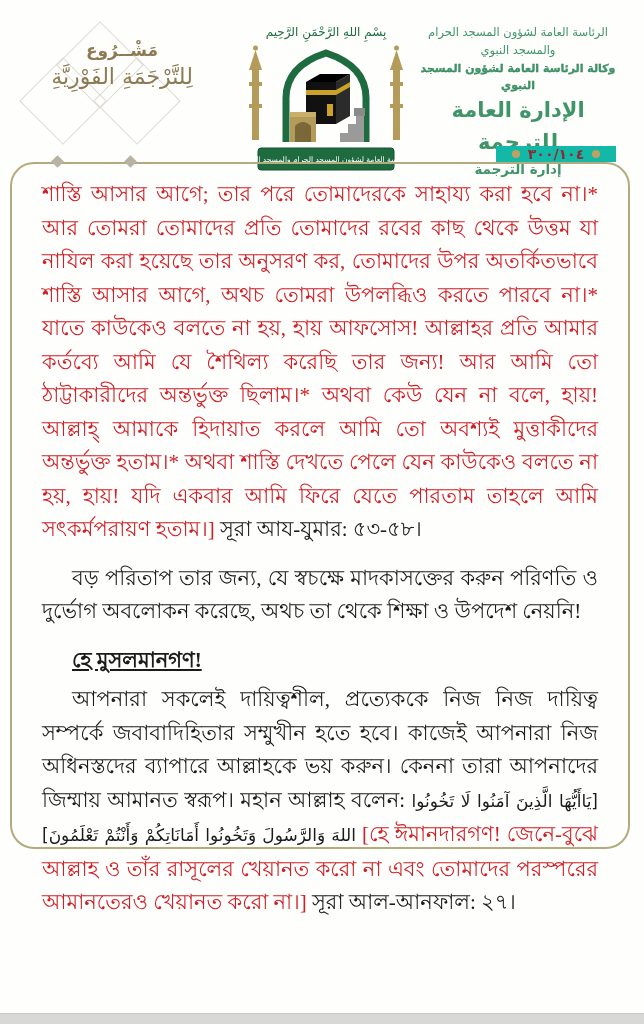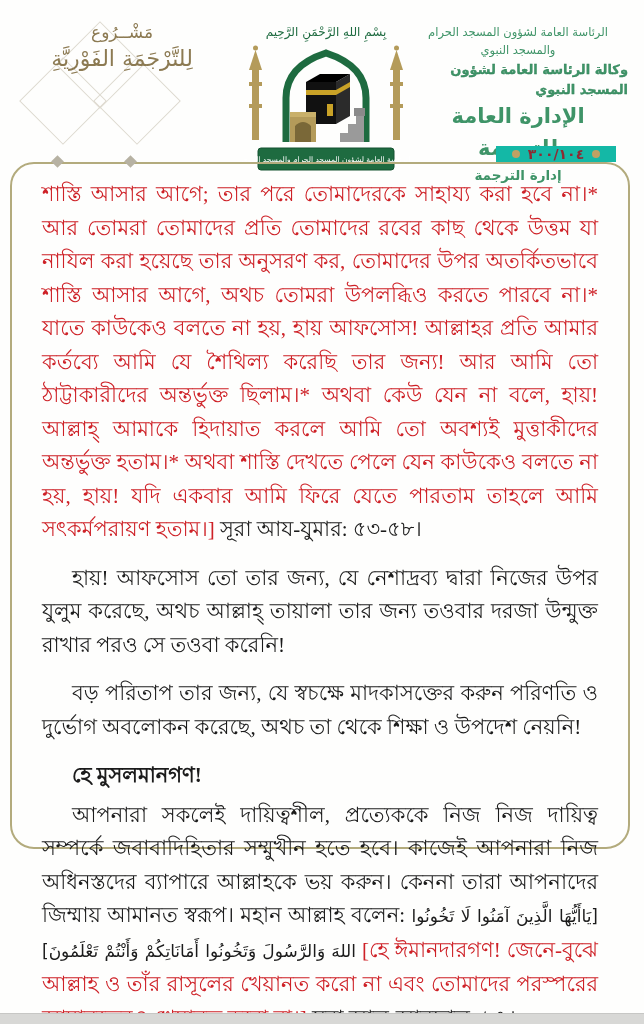--- a/index.html
+++ b/index.html
@@ -19,37 +19,37 @@
     direction:rtl;
   }
   .left-emblem .orn{
     position:absolute;border:1px solid #ddd9cf;width:60px;height:60px;
     transform:rotate(45deg);z-index:0;
   }
   .orn.o1{left:18px;top:48px;}
   .orn.o2{left:92px;top:48px;}
   .orn.o3{left:55px;top:12px;}
   .left-emblem .cal{position:relative;z-index:1;}
-  .cal-l1{font-size:17px;font-weight:normal;letter-spacing:1px;}
+  .cal-l1{font-size:17px;font-weight:bold;letter-spacing:1px;margin-top:18px;}
   .cal-l2{font-size:24px;font-weight:bold;margin-top:2px;}
   .cal-l3{font-size:22px;font-weight:normal;margin-top:4px;}
   .node-diamond{
     position:absolute;width:9px;height:9px;background:#b7b2a3;
     transform:rotate(45deg);z-index:3;
   }
 
   
   .org-block{
     position:absolute;right:16px;top:24px;width:220px;text-align:center;
     color:#3f9468;font-family:"DejaVu Sans","Liberation Sans",sans-serif;
     direction:rtl;line-height:1.55;
   }
   .org-l1{font-size:13px;}
   .org-l2{font-size:11.5px;}
-  .org-l3{font-size:13px;font-weight:bold;text-align:right;-webkit-text-stroke:0.3px #2d7f55;}
+  .org-l3{font-size:11px;font-weight:bold;-webkit-text-stroke:0.3px #2d7f55;}
   .org-l4{font-size:21px;font-weight:bold;}
   .org-l5{font-size:13.5px;font-weight:bold;}
 
   .doc-number{
     position:absolute;right:28px;top:146px;width:120px;height:16px;
     display:flex;align-items:center;justify-content:center;gap:8px;z-index:4;
     background:#14b8a6;
   }
   .doc-number .num{
     color:#8e2a33;font-weight:bold;font-size:14px;
@@ -63,21 +63,21 @@
     border:2px solid #b3ab7d;border-radius:24px;box-sizing:border-box;
     padding:14px 30px 0 30px;
   }
   .frame p{
     margin:0 0 15px 0;font-size:21px;line-height:33.5px;text-align:justify;
     color:#1b1b1b;
   }
   .red{color:#ce2127;}
   .black{color:#1b1b1b;}
   .indent{text-indent:30px;}
-  .heading{font-weight:bold;margin-bottom:6px !important;text-indent:30px;}
+  .heading{font-weight:bold;margin-bottom:6px !important;text-indent:30px;text-decoration:underline;}
   .arabic-inline{
     font-family:"DejaVu Sans",sans-serif;font-size:17px;direction:rtl;
     unicode-bidi:isolate;color:#1b1b1b;
   }
 
   
   .bottom-strip{
     position:absolute;left:0;bottom:0;width:644px;height:10px;
     background:#d8d8d6;border-top:1px solid #c7c7c5;
   }
@@ -165,23 +165,20 @@
     <span class="gold-dot"></span>
   </div>
 </div>
 
 <div class="frame">
 
   <p>
     <span class="red">শাস্তি আসার আগে; তার পরে তোমাদেরকে সাহায্য করা হবে না।* আর তোমরা তোমাদের প্রতি তোমাদের রবের কাছ থেকে উত্তম যা নাযিল করা হয়েছে তার অনুসরণ কর, তোমাদের উপর অতর্কিতভাবে শাস্তি আসার আগে, অথচ তোমরা উপলব্ধিও করতে পারবে না।* যাতে কাউকেও বলতে না হয়, হায় আফসোস! আল্লাহর প্রতি আমার কর্তব্যে আমি যে শৈথিল্য করেছি তার জন্য! আর আমি তো ঠাট্টাকারীদের অন্তর্ভুক্ত ছিলাম।* অথবা কেউ যেন না বলে, হায়! আল্লাহ্ আমাকে হিদায়াত করলে আমি তো অবশ্যই মুত্তাকীদের অন্তর্ভুক্ত হতাম।* অথবা শাস্তি দেখতে পেলে যেন কাউকেও বলতে না হয়, হায়! যদি একবার আমি ফিরে যেতে পারতাম তাহলে আমি সৎকর্মপরায়ণ হতাম।]</span><span class="black"> সূরা আয-যুমার: ৫৩-৫৮।</span>
   </p>
 
-  <p class="indent">
-    <span>হায়! আফসোস তো তার জন্য, যে নেশাদ্রব্য দ্বারা নিজের উপর যুলুম করেছে, অথচ আল্লাহ্ তায়ালা তার জন্য তওবার দরজা উন্মুক্ত রাখার পরও সে তওবা করেনি!</span>
-  </p>
 
   <p class="indent">
     <span>বড় পরিতাপ তার জন্য, যে স্বচক্ষে মাদকাসক্তের করুন পরিণতি ও দুর্ভোগ অবলোকন করেছে, অথচ তা থেকে শিক্ষা ও উপদেশ নেয়নি!</span>
   </p>
 
   <p class="heading">হে মুসলমানগণ!</p>
 
   <p class="indent">
     <span class="black">আপনারা সকলেই দায়িত্বশীল, প্রত্যেককে নিজ নিজ দায়িত্ব সম্পর্কে জবাবাদিহিতার সম্মুখীন হতে হবে। কাজেই আপনারা নিজ অধিনস্তদের ব্যাপারে আল্লাহকে ভয় করুন। কেননা তারা আপনাদের জিম্মায় আমানত স্বরূপ। মহান আল্লাহ বলেন: </span><span class="arabic-inline">[يَاأَيُّهَا الَّذِينَ آمَنُوا لَا تَخُونُوا اللهَ وَالرَّسُولَ وَتَخُونُوا أَمَانَاتِكُمْ وَأَنْتُمْ تَعْلَمُونَ]</span><span class="red"> [হে ঈমানদারগণ! জেনে-বুঝে আল্লাহ ও তাঁর রাসূলের খেয়ানত করো না এবং তোমাদের পরস্পরের আমানতেরও খেয়ানত করো না।]</span><span class="black"> সূরা আল-আনফাল: ২৭।</span>
   </p>

